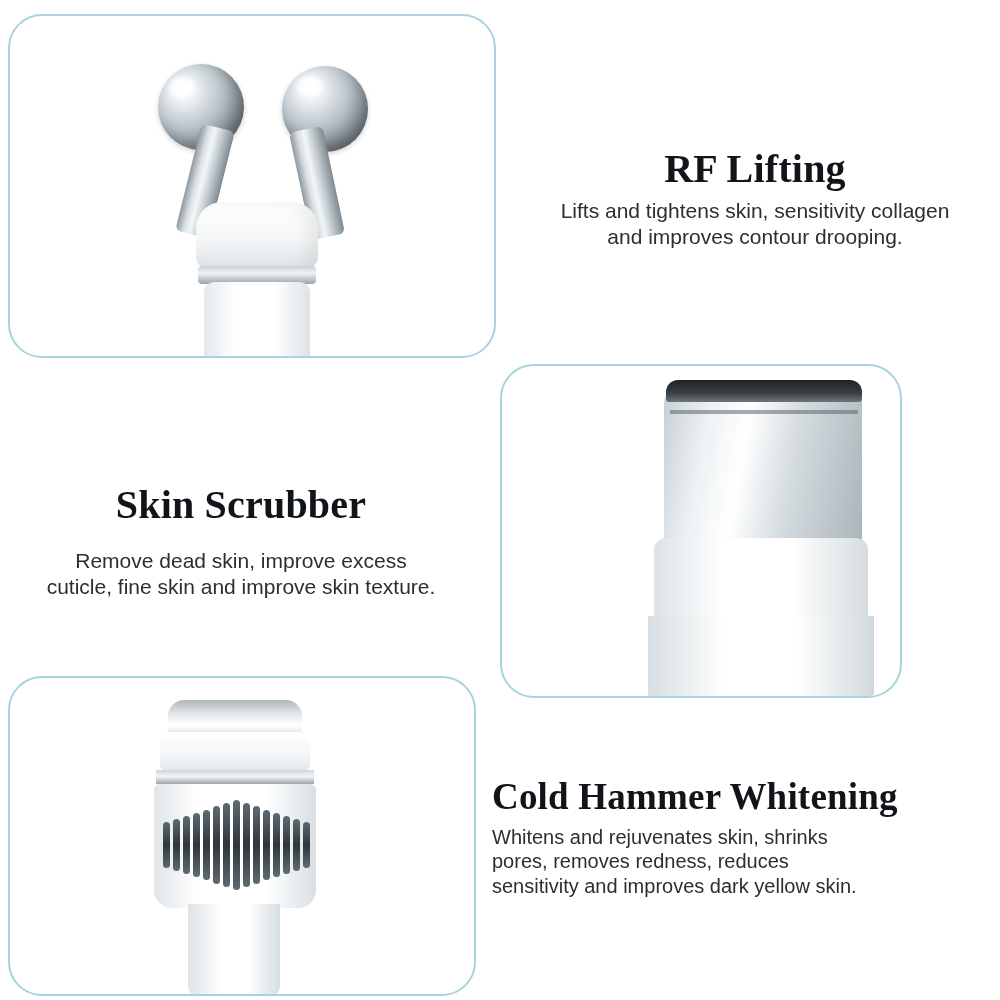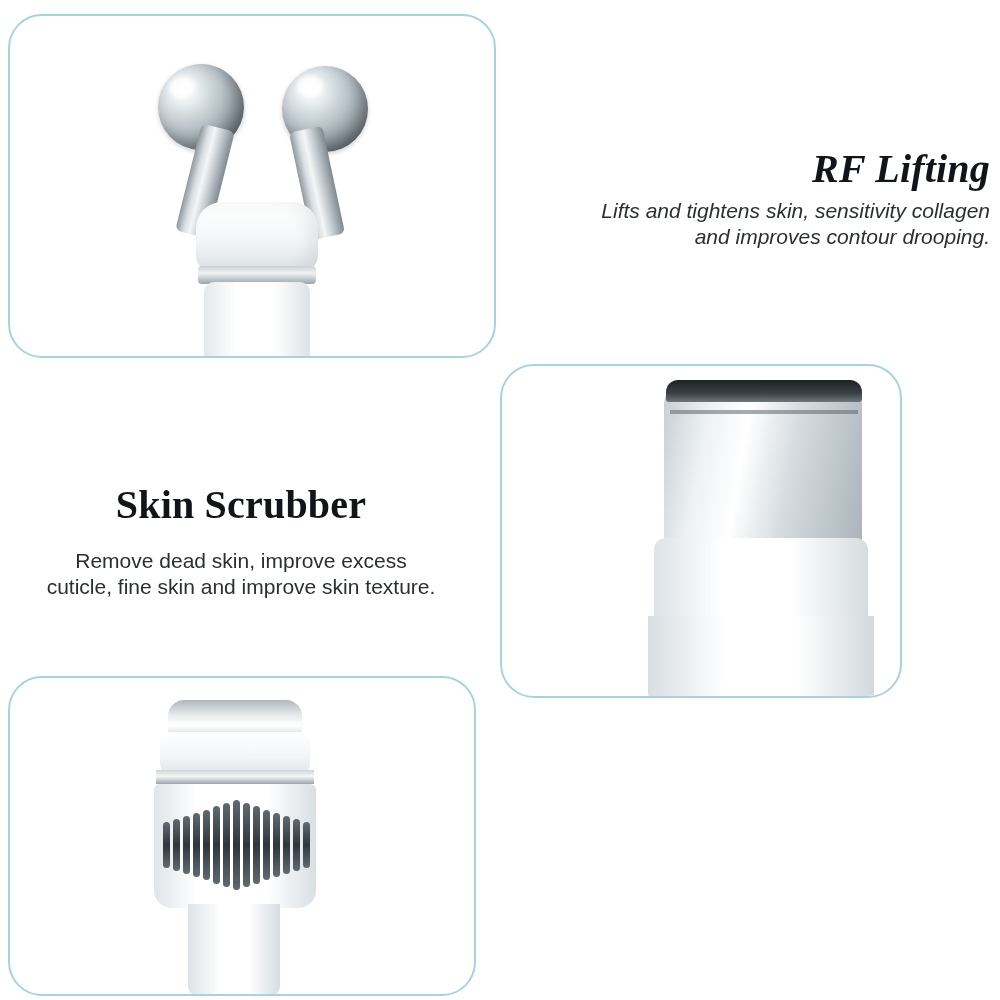--- a/index.html
+++ b/index.html
@@ -184,22 +184,21 @@
   .feature-desc {
     font-family: "Liberation Sans", sans-serif;
     color: #2a2f34;
     line-height: 1.22;
     margin: 0;
     white-space: pre-line;
   }
 
   #text-rf {
     left: 520px; top: 148px; width: 470px;
-    text-align: right;
-    font-style: italic;
+    text-align: center;
   }
   #text-rf .feature-title { font-size: 40px; margin-bottom: 8px; }
   #text-rf .feature-desc  { font-size: 21px; }
 
   #text-scrub {
     left: 6px; top: 484px; width: 470px;
     text-align: center;
   }
   #text-scrub .feature-title { font-size: 40px; margin-bottom: 22px; }
   #text-scrub .feature-desc  { font-size: 21px; }
@@ -273,14 +272,20 @@
           <span class="ch-slot" style="left: 109px; top: 25.6px; height: 70.8px;"></span>
           <span class="ch-slot" style="left: 119px; top: 28.8px; height: 64.4px;"></span>
           <span class="ch-slot" style="left: 129px; top: 32px; height: 58px;"></span>
           <span class="ch-slot" style="left: 139px; top: 35.2px; height: 51.6px;"></span>
           <span class="ch-slot" style="left: 149px; top: 38.4px; height: 45.2px;"></span>
         </div>
       <div class="ch-stem"></div>
     </div>
   </div>
 
+  <div class="text-block" id="text-cold">
+    <h2 class="feature-title">Cold Hammer Whitening</h2>
+    <p class="feature-desc">Whitens and rejuvenates skin, shrinks
+pores, removes redness, reduces
+sensitivity and improves dark yellow skin.</p>
+  </div>
 
 </div>
 
 </body></html>

